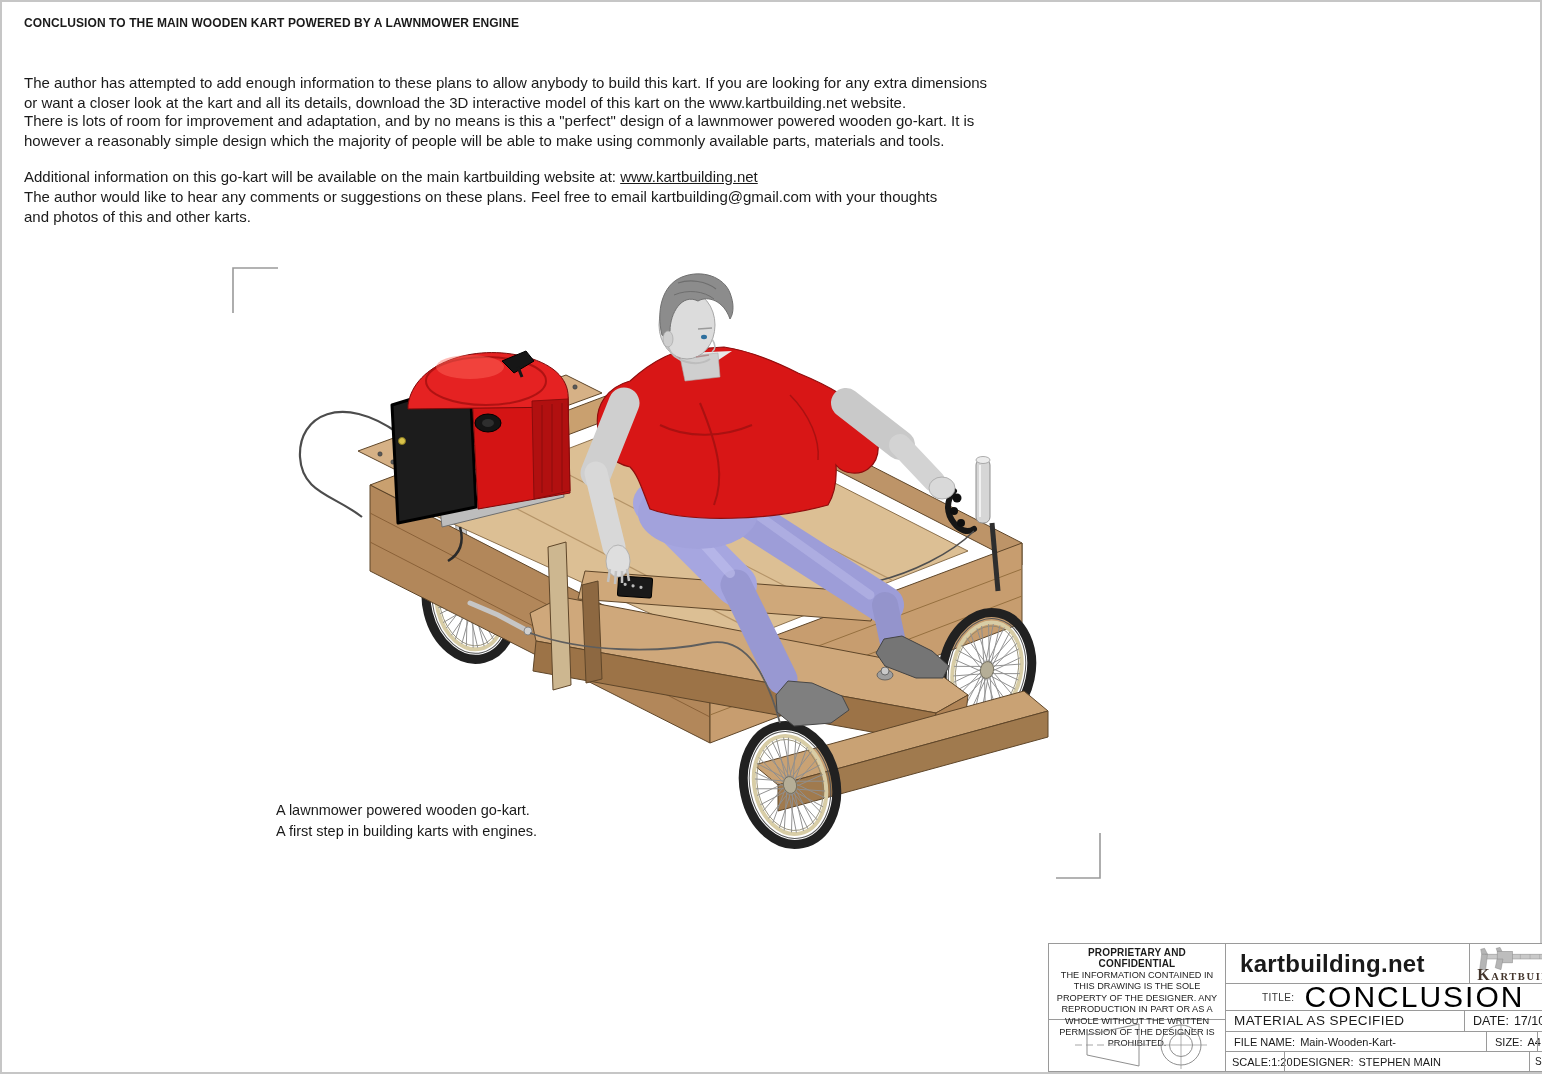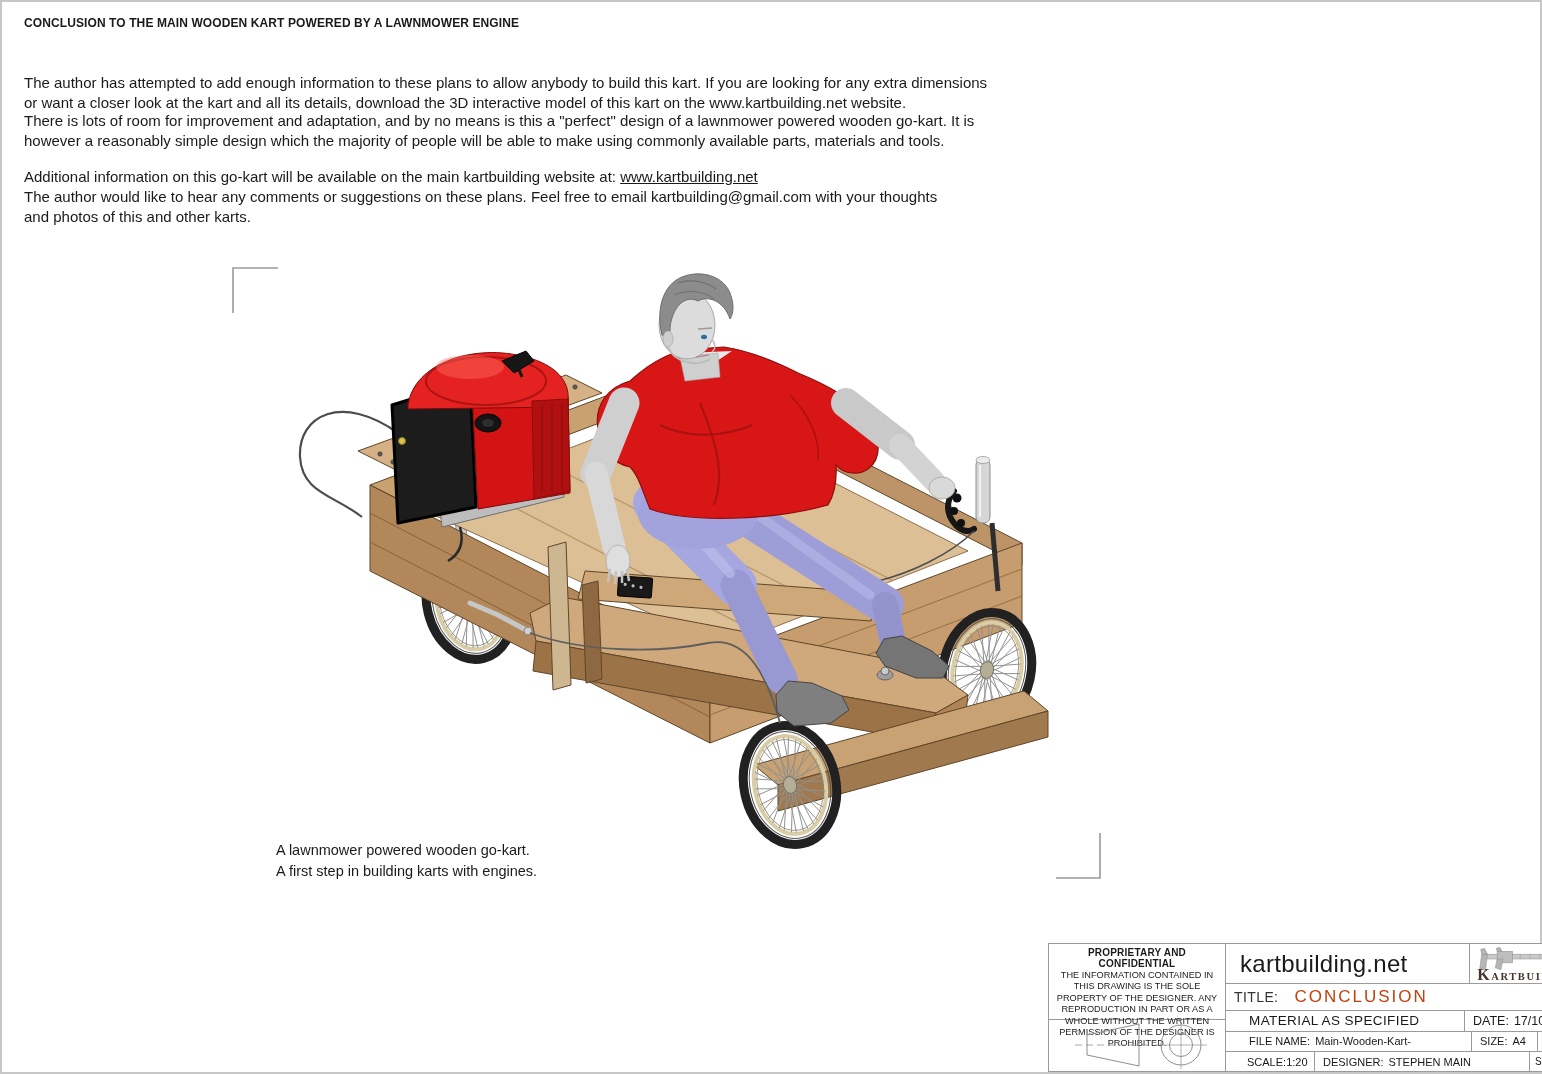--- a/index.html
+++ b/index.html
@@ -1,21 +1,21 @@
 <!DOCTYPE html>
 <html><head>
 <meta charset="utf-8">
 <style>
   html,body{margin:0;padding:0;background:#e8e8e8;}
   .sheet{position:relative;width:1542px;height:1074px;background:#fff;overflow:hidden;
          box-shadow:inset 0 0 0 2px #c6c6c6;font-family:"Liberation Sans",sans-serif;color:#1a1a1a;}
   .doc-title{position:absolute;left:24px;top:16px;font-size:12px;font-weight:bold;white-space:nowrap;letter-spacing:.1px;}
   .para{position:absolute;left:24px;font-size:15px;line-height:20px;white-space:nowrap;}
   .para a{color:#1a1a1a;text-decoration:underline;}
-  .caption{position:absolute;left:276px;top:800px;font-size:14.5px;line-height:21px;margin-top:40px;}
+  .caption{position:absolute;left:276px;top:800px;font-size:14.5px;line-height:21px;}
 
   
   .fig{position:absolute;left:230px;top:255px;}
   .tire{fill:none;stroke:#212121;stroke-width:9;}
   .tirein{fill:none;stroke:#555;stroke-width:1;}
   .rim{fill:none;stroke:#d8cda6;stroke-width:4;}
   .rimedge{fill:none;stroke:#8c8569;stroke-width:.8;}
   .hub{fill:#b5ae97;stroke:#6e6a58;stroke-width:.8;}
   .spokes line{stroke:#8f8f8f;stroke-width:.9;}
   .wood{stroke:#5f4629;stroke-width:1;}
@@ -29,28 +29,28 @@
   .tb .prop{height:76px;border-bottom:1px solid #9a9a9a;text-align:center;padding:3px 4px 0 4px;}
   .tb .prop .h{font-size:10px;font-weight:bold;letter-spacing:.2px;margin-bottom:1px;}
   .tb .prop .b{font-size:9.2px;line-height:11.4px;color:#222;}
   .tb .right{flex:1;display:flex;flex-direction:column;}
   .row{display:flex;align-items:center;}
   .r-logo{height:40px;}
   .r-title{height:27px;border-top:1px solid #9a9a9a;}
   .r-mat{height:21px;border-top:1px solid #9a9a9a;}
   .r-file{height:21px;border-top:1px solid #9a9a9a;}
   .r-scale{height:20px;border-top:1px solid #9a9a9a;}
-  .brand{flex:1;font-size:24px;font-weight:normal;letter-spacing:.3px;padding-left:14px;white-space:nowrap;}
+  .brand{flex:1;font-size:24px;font-weight:bold;letter-spacing:.3px;padding-left:14px;white-space:nowrap;}
   .logocell{width:122px;height:100%;border-left:1px solid #9a9a9a;display:flex;flex-direction:column;align-items:center;justify-content:center;}
   .logo-word{display:block;font-family:"Liberation Serif",serif;font-size:10.5px;letter-spacing:1.6px;color:#43352c;line-height:10px;margin-top:-2px;white-space:nowrap;font-weight:bold;}
   .logo-word::first-letter{font-size:16px;font-weight:bold;}
-  .lbl{font-size:14px;color:#333;letter-spacing:.4px;}
-  .big-title{font-size:17px;letter-spacing:2px;color:#c2410c;margin-left:16px;white-space:nowrap;}
+  .lbl{font-size:10px;color:#333;letter-spacing:.4px;margin-left:28px;}
+  .big-title{font-size:30px;letter-spacing:2px;color:#000000;margin-left:10px;white-space:nowrap;}
   .r-title{padding-left:8px;}
-  .cell{height:100%;display:flex;align-items:center;padding-left:8px;white-space:nowrap;margin-left:15px;}
+  .cell{height:100%;display:flex;align-items:center;padding-left:8px;white-space:nowrap;}
   .cell.bl{border-left:1px solid #9a9a9a;}
   .f13{font-size:13.5px;letter-spacing:.4px;}
   .f12{font-size:12.5px;}
   .f11{font-size:11px;}
   .f10{font-size:10px;}
   .gap{margin-left:5px;}
   .grow{flex:1;}
   .symbols{flex:1;display:flex;align-items:center;justify-content:center;}
 </style>
 </head>

